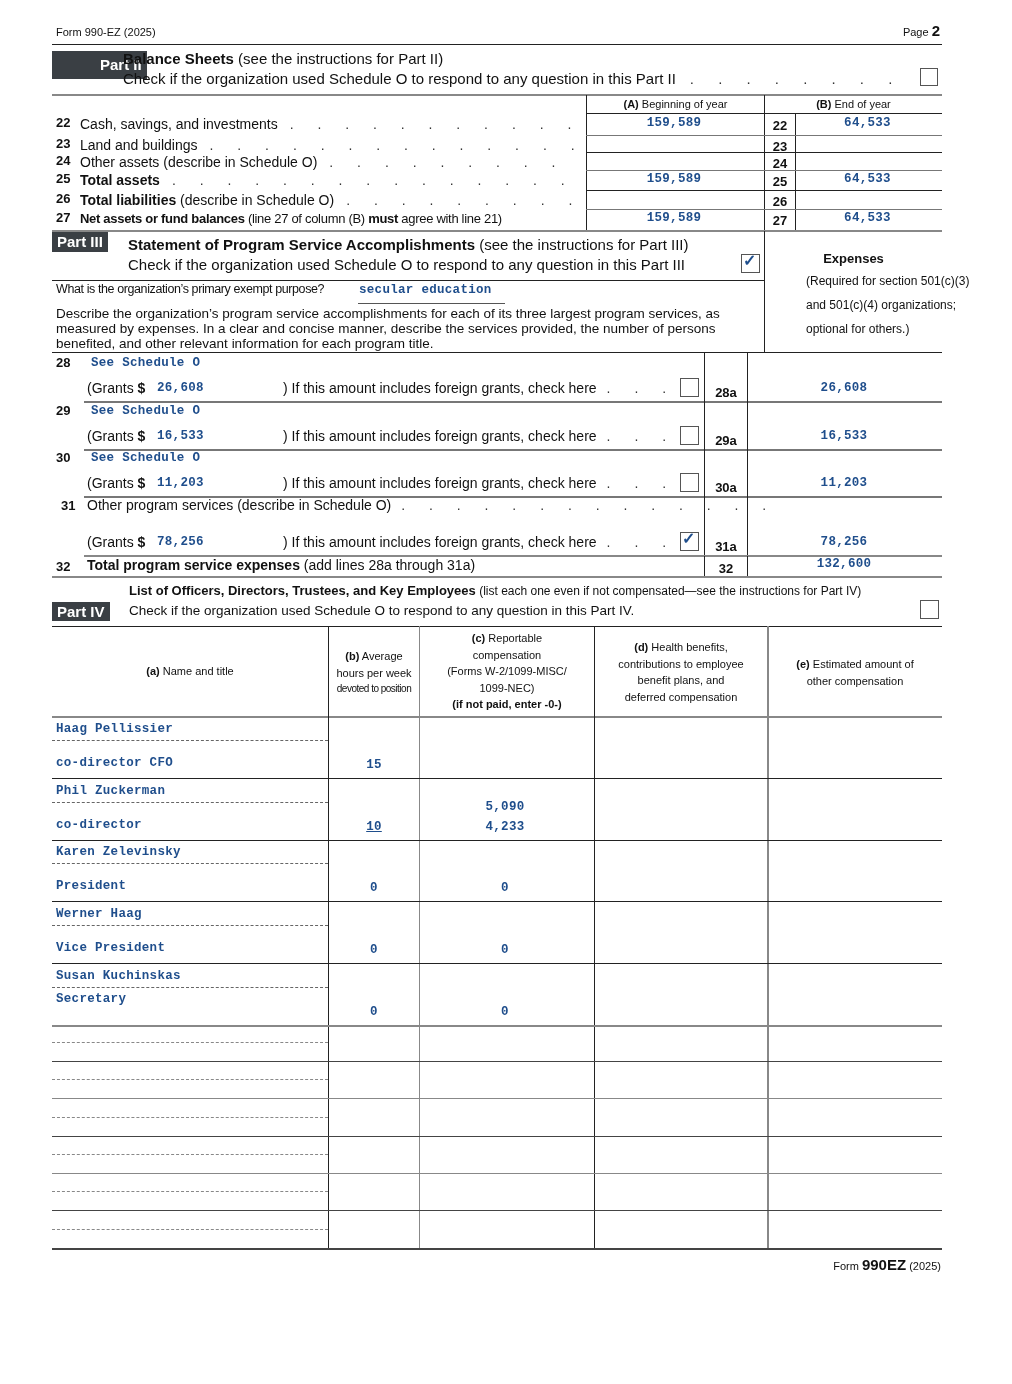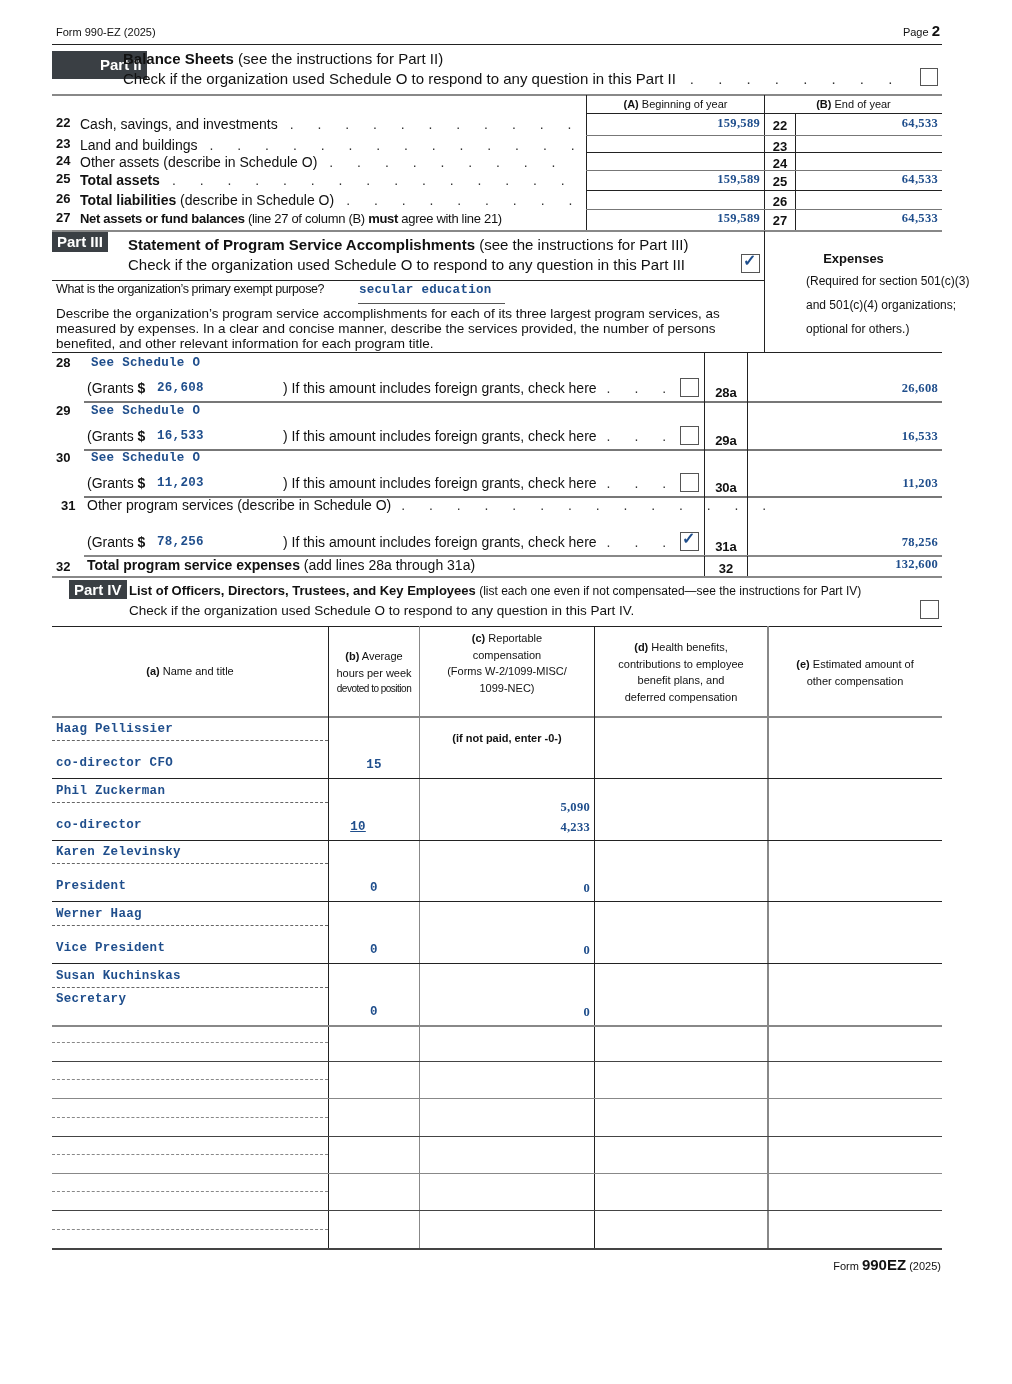--- a/index.html
+++ b/index.html
@@ -10,21 +10,21 @@
   .hlg{position:absolute;background:#888;height:2px;}
   .vl{position:absolute;background:#222;width:1px;}
   .vlg{position:absolute;background:#888;width:2px;}
   .partbadge{position:absolute;background:#3a3f44;color:#fff;font-weight:bold;font-size:15px;padding:2px 5px;line-height:18px;}
   .cb{position:absolute;width:16px;height:16px;border:1px solid #555;background:#fff;box-sizing:border-box;}
   .cb .chk{position:absolute;left:1px;top:-3px;font-size:16px;color:#1f4e8c;font-weight:bold;line-height:18px;}
   .lnum{position:absolute;font-weight:bold;font-size:13px;}
   .txt{position:absolute;font-size:14px;white-space:nowrap;}
   .dots{letter-spacing:10px;color:#333;}
   .sm{font-size:11px;}
-  .right{text-align:right;font-family:Liberation Serif, serif;}
+  .right{text-align:center;}
   .center{text-align:center;}
   .dash{position:absolute;border-top:1px dashed #666;height:0;}
 </style>
 </head>
 <body>
 
 <div class="abs" style="left:56px;top:26px;font-size:11px;">Form 990-EZ (2025)</div>
 <div class="abs" style="right:72px;top:22px;font-size:11px;">
   <span>Page</span>
   <b style="font-size:15px;">2</b>
@@ -159,38 +159,38 @@
 
 <div class="hl" style="left:84px;top:555px;width:858px;background:#888;height:2px;"></div>
 <div class="lnum" style="left:56px;top:559px;">32</div>
 <div class="txt" style="left:87px;top:557px;font-size:14px;"><b>Total program service expenses</b><span> (add lines 28a through 31a)</span></div>
 <div class="abs center" style="left:705px;top:561px;width:42px;font-weight:bold;font-size:13px;">32</div>
 <div class="abs mono right" style="left:750px;top:557px;width:188px;">132,600</div>
 <div class="vl" style="left:704px;top:556px;height:20px;"></div>
 <div class="vl" style="left:747px;top:556px;height:20px;"></div>
 <div class="hl" style="left:52px;top:576px;width:890px;background:#888;height:2px;"></div>
 
-<div class="partbadge" style="left:52px;top:580px;height:15px;line-height:15px;margin-left:17px;">Part IV</div>
+<div class="partbadge" style="left:52px;top:602px;height:15px;line-height:15px;">Part IV</div>
 <div class="txt" style="left:129px;top:583px;font-size:13px;"><b>List of Officers, Directors, Trustees, and Key Employees</b><span style="font-size:12px;text-align:center;"> (list each one even if not compensated—see the instructions for Part IV)</span></div>
 <div class="txt" style="left:129px;top:603px;font-size:13.5px;">Check if the organization used Schedule O to respond to any question in this Part IV.</div>
 <div class="cb" style="left:920px;top:600px;width:19px;height:19px;"></div>
 
 <div class="hl" style="left:52px;top:626px;width:890px;"></div>
 <div class="abs sm center" style="left:52px;top:665px;width:276px;"><b>(a)</b><span> Name and title</span></div>
 <div class="abs sm center" style="left:329px;top:648px;width:90px;line-height:16.5px;">
   <div><b>(b)</b><span> Average</span></div>
   <div>hours per week</div>
   <div style="font-size:10px;letter-spacing:-0.5px;">devoted to position</div>
 </div>
 <div class="abs sm center" style="left:420px;top:630px;width:174px;line-height:16.5px;">
   <div><b>(c)</b><span> Reportable</span></div>
   <div>compensation</div>
   <div>(Forms W-2/1099-MISC/</div>
   <div>1099-NEC)</div>
-  <div style="font-weight:bold;margin-top:34px;">(if not paid, enter -0-)</div>
+  <div style="font-weight:bold;">(if not paid, enter -0-)</div>
 </div>
 <div class="abs sm center" style="left:595px;top:639px;width:172px;line-height:16.5px;">
   <div><b>(d)</b><span> Health benefits,</span></div>
   <div>contributions to employee</div>
   <div>benefit plans, and</div>
   <div>deferred compensation</div>
 </div>
 <div class="abs sm center" style="left:768px;top:656px;width:174px;line-height:16.5px;">
   <div><b>(e)</b><span> Estimated amount of</span></div>
   <div>other compensation</div>
@@ -210,21 +210,21 @@
       <div class="abs mono center" style="left:329px;top:758px;width:90px;">15</div>
       <div class="abs mono right" style="left:420px;top:758px;width:170px;margin-top:42px;">5,090</div>
       <div class="abs" style="left:595px;top:719px;width:172px;height:56px;"></div>
       <div class="abs" style="left:769px;top:719px;width:172px;height:56px;"></div>
       <div class="hl" style="left:52px;top:778px;width:890px;background:#222;height:1px;"></div>
     </div>
     <div>
       <div class="abs mono" style="left:56px;top:784px;">Phil Zuckerman</div>
       <div class="dash" style="left:52px;top:802px;width:276px;"></div>
       <div class="abs mono" style="left:56px;top:818px;">co-director</div>
-      <div class="abs mono center" style="left:313px;top:820px;width:90px;text-decoration:underline;">10</div>
+      <div class="abs mono center" style="left:329px;top:820px;width:90px;text-decoration:underline;">10</div>
       <div class="abs mono right" style="left:420px;top:820px;width:170px;">4,233</div>
       <div class="abs" style="left:595px;top:781px;width:172px;height:56px;"></div>
       <div class="abs" style="left:769px;top:781px;width:172px;height:56px;"></div>
       <div class="hl" style="left:52px;top:840px;width:890px;background:#222;height:1px;"></div>
     </div>
     <div>
       <div class="abs mono" style="left:56px;top:845px;">Karen Zelevinsky</div>
       <div class="dash" style="left:52px;top:863px;width:276px;"></div>
       <div class="abs mono" style="left:56px;top:879px;">President</div>
       <div class="abs mono center" style="left:329px;top:881px;width:90px;">0</div>

